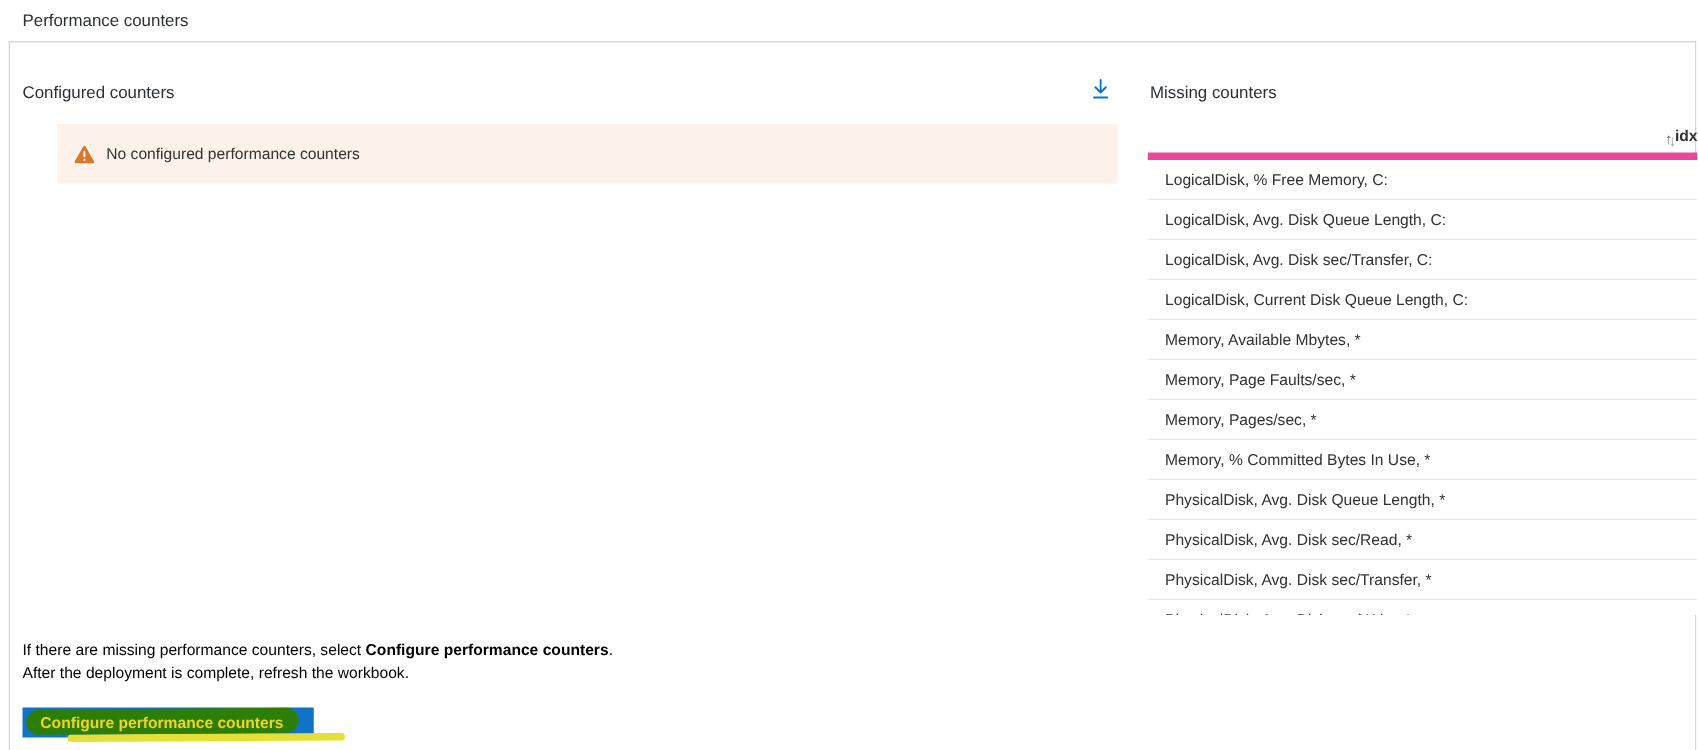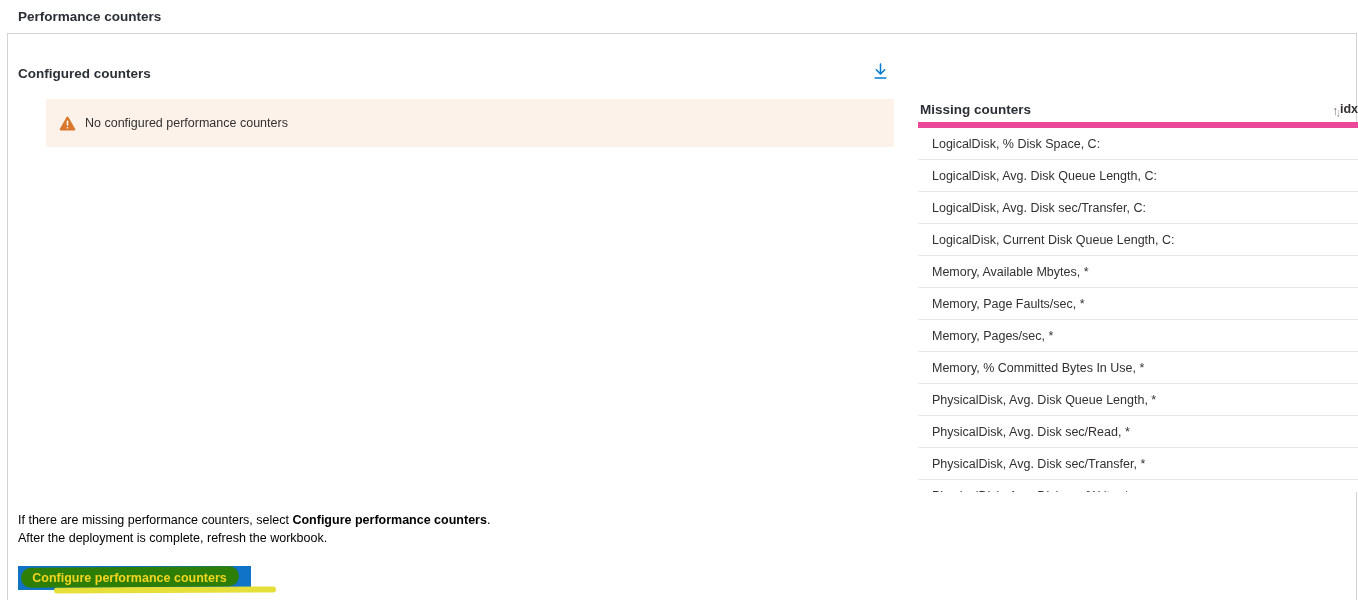--- a/index.html
+++ b/index.html
@@ -1,36 +1,36 @@
 <!DOCTYPE html>
 <html><head>
 <meta charset="utf-8">
 <style>
   * { margin:0; padding:0; box-sizing:border-box; }
   html,body { width:1358px; height:600px; background:#ffffff;
     font-family:"Liberation Sans", sans-serif; color:#323130; overflow:hidden; }
   .abs { position:absolute; }
-  .heading { font-size:13.5px; font-weight:700; color:#2b2f36; }
+  .heading { font-size:13.5px; font-weight:400; color:#2b2f36; }
 
   #page-title { left:18px; top:9px; }
 
   #outer-box { left:7px; top:33px; width:1350px; height:567px;
     border:1px solid #d4d4d4; border-bottom:none; background:#fff; }
 
   #configured-heading { left:18px; top:66px; }
 
   #download-icon { left:868px; top:60px; width:24px; height:24px;
     display:flex; align-items:center; justify-content:center; cursor:pointer; }
 
   #warning-banner { left:46px; top:99px; width:848px; height:48px;
     background:#fdf2e9; display:flex; align-items:center; padding-left:13px; }
   #warning-icon { width:17px; height:15px; margin-right:9px; flex:none; }
   #warning-text { font-size:12.5px; color:#323130; }
 
-  #missing-heading { left:920px; top:66px;margin-top:36px; }
+  #missing-heading { left:920px; top:66px; }
 
   #missing-table { left:918px; top:96px; width:440px; height:396px; overflow:hidden; }
   #table-header { position:relative; height:32px; display:flex; align-items:center;
     border-bottom:6px solid #ec4899;justify-content:flex-end; }
   #idx-header-label { padding-left:14px; font-size:12.5px; font-weight:700; color:#323130; }
   #sort-icon { position:absolute; right:14px; top:8px; font-size:12px; color:#6b6a68; }
   #sort-icon .dn { color:#9c9b99; position:relative; top:2px; left:-3px; }
   .trow { height:32px; display:flex; align-items:center; padding-left:14px;
     font-size:12.5px; color:#323130; border-bottom:1px solid #e8e8e8;
     background:#fff; cursor:pointer; }
@@ -75,21 +75,21 @@
 </div>
 
 <div class="abs heading" id="missing-heading">Missing counters</div>
 
 <div class="abs" id="missing-table">
   <div id="table-header">
     <span id="idx-header-label">idx</span>
     <span id="sort-icon"><span class="up">↑</span><span class="dn">↓</span></span>
   </div>
   <div id="table-body">
-      <div class="trow">LogicalDisk, % Disk Space, C:</div>
+      <div class="trow">LogicalDisk, % Free Memory, C:</div>
       <div class="trow">LogicalDisk, Avg. Disk Queue Length, C:</div>
       <div class="trow">LogicalDisk, Avg. Disk sec/Transfer, C:</div>
       <div class="trow">LogicalDisk, Current Disk Queue Length, C:</div>
       <div class="trow">Memory, Available Mbytes, *</div>
       <div class="trow">Memory, Page Faults/sec, *</div>
       <div class="trow">Memory, Pages/sec, *</div>
       <div class="trow">Memory, % Committed Bytes In Use, *</div>
       <div class="trow">PhysicalDisk, Avg. Disk Queue Length, *</div>
       <div class="trow">PhysicalDisk, Avg. Disk sec/Read, *</div>
       <div class="trow">PhysicalDisk, Avg. Disk sec/Transfer, *</div>

